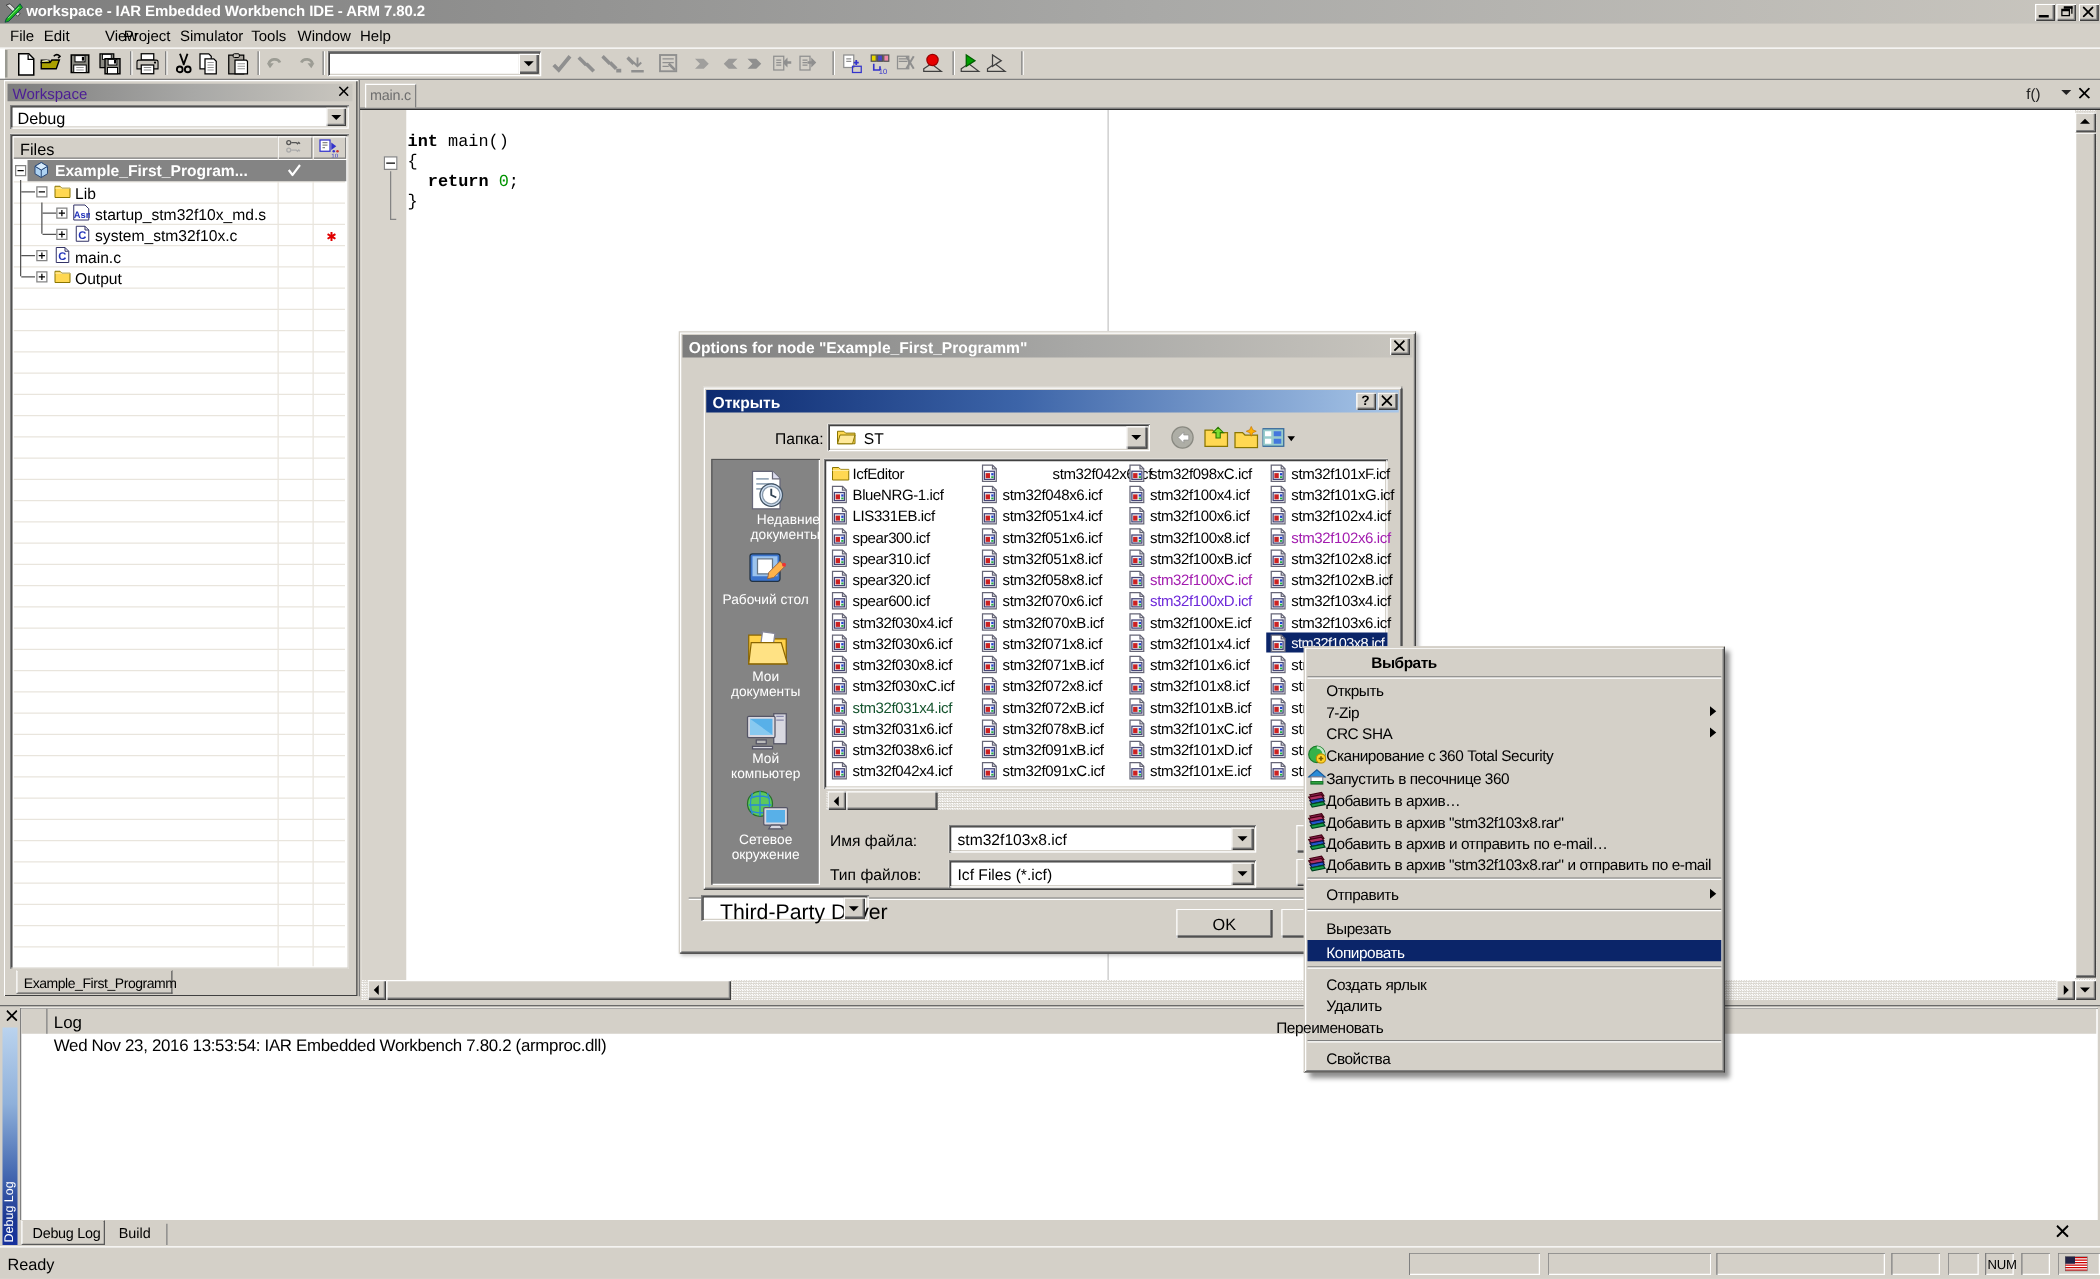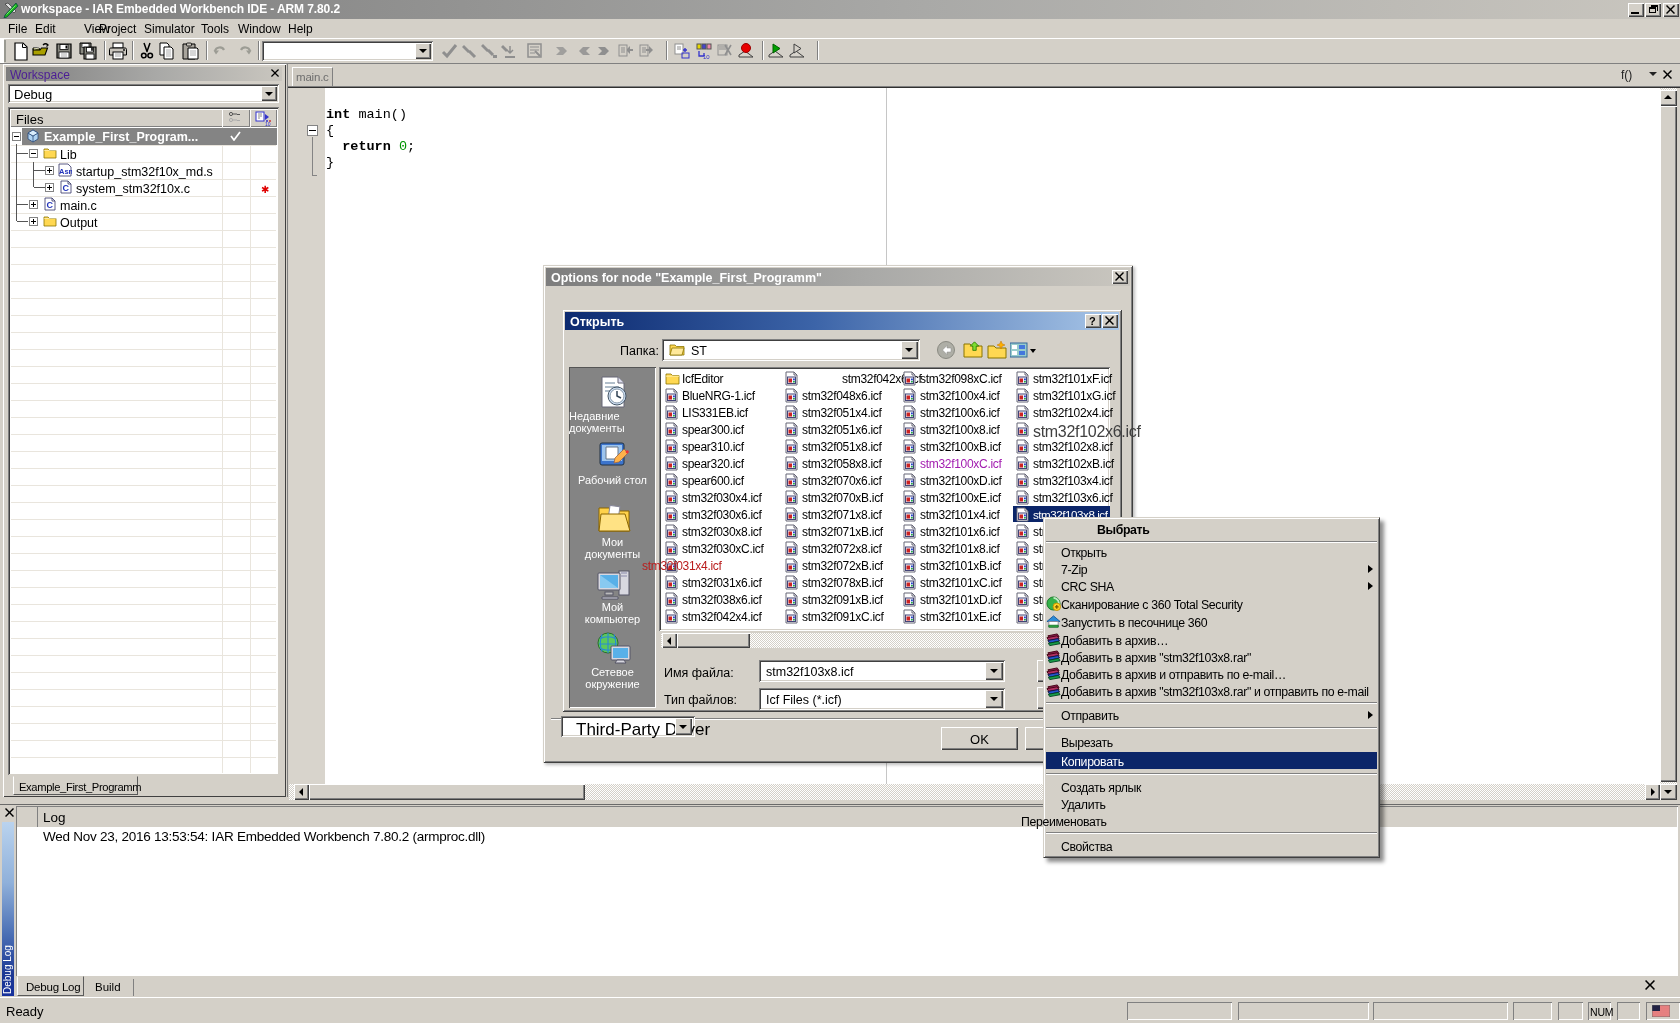--- a/index.html
+++ b/index.html
@@ -461,21 +461,21 @@
 </svg>
 <div class="ab" style="left:569px;top:367px;width:87px;height:341px;background:#848484;box-shadow:inset 1px 1px 0 #555,inset -1px -1px 0 #fff"></div>
 <svg class="ab" style="left:596px;top:375px" width="34" height="34" viewBox="0 0 34 34">
 <path d="M6 2h16l6 6v24H6z" fill="#fff" stroke="#667"></path>
 <path d="M22 2v6h6" fill="#dde" stroke="#667"></path>
 <path d="M9 8h10M9 12h14M9 16h6" stroke="#9ab" stroke-width="1.4"></path>
 <circle cx="21" cy="21" r="9" fill="#cfe0f4" stroke="#456"></circle>
 <circle cx="21" cy="21" r="7" fill="#fff" stroke="#89a"></circle>
 <path d="M21 16v5l4 2" stroke="#345" stroke-width="1.5" fill="none"></path>
 </svg>
-<div class="ab" style="left:569px;top:410px;color:#fff;font-size:11px;text-align:left;width:87px;line-height:12px">Недавние<br>документы</div>
+<div class="ab" style="left:569px;top:410px;color:#fff;font-size:11px;text-align:right;width:87px;line-height:12px">Недавние<br>документы</div>
 <svg class="ab" style="left:598px;top:439px" width="32" height="32" viewBox="0 0 32 32">
 <rect x="2" y="4" width="24" height="22" rx="2" fill="#3c74cc" stroke="#234"></rect>
 <rect x="4" y="6" width="20" height="16" fill="#9cc4ee"></rect>
 <path d="M8 8h12v12H8z" fill="#fff" stroke="#678"></path>
 <path d="M26 10l4 4-9 9-5 1 1-5z" fill="#ffb24a" stroke="#964" stroke-width="0.8"></path>
 <circle cx="29.2" cy="12.8" r="1.6" fill="#e33"></circle>
 </svg>
 <div class="ab" style="left:569px;top:474px;color:#fff;font-size:11px;text-align:center;width:87px;line-height:12px">Рабочий стол</div>
 <svg class="ab" style="left:597px;top:502px" width="34" height="32" viewBox="0 0 34 32">
 <path d="M2 6h10l3 3h17v20H2z" fill="#ffd24a" stroke="#8a6500"></path>
@@ -598,21 +598,21 @@
     </svg>
 <div class="ab" style="left:682px;top:542px;font-size:12px;color:#000;letter-spacing:-0.3px">stm32f030xC.icf</div>
 <svg class="ab" style="left:665px;top:558px" width="13" height="15" viewBox="0 0 13 15">
       <path d="M1 1h8l3 3v10H1z" fill="#fff" stroke="#667"></path>
       <path d="M9 1v3h3" fill="none" stroke="#667"></path>
       <rect x="2.5" y="6" width="8" height="6.5" fill="#f0f4f8" stroke="#447"></rect>
       <rect x="3.5" y="7.5" width="3.5" height="4" fill="#cc2222"></rect>
       <rect x="8" y="7.5" width="1.8" height="1.8" fill="#2244cc"></rect>
       <rect x="8" y="10" width="1.8" height="1.5" fill="#22aa44"></rect>
     </svg>
-<div class="ab" style="left:642px;top:559px;font-size:12px;color:#b91c1c;letter-spacing:-0.3px">stm32f031x4.icf</div>
+<div class="ab" style="left:682px;top:559px;font-size:12px;color:#14532d;letter-spacing:-0.3px">stm32f031x4.icf</div>
 <svg class="ab" style="left:665px;top:575px" width="13" height="15" viewBox="0 0 13 15">
       <path d="M1 1h8l3 3v10H1z" fill="#fff" stroke="#667"></path>
       <path d="M9 1v3h3" fill="none" stroke="#667"></path>
       <rect x="2.5" y="6" width="8" height="6.5" fill="#f0f4f8" stroke="#447"></rect>
       <rect x="3.5" y="7.5" width="3.5" height="4" fill="#cc2222"></rect>
       <rect x="8" y="7.5" width="1.8" height="1.8" fill="#2244cc"></rect>
       <rect x="8" y="10" width="1.8" height="1.5" fill="#22aa44"></rect>
     </svg>
 <div class="ab" style="left:682px;top:576px;font-size:12px;color:#000;letter-spacing:-0.3px">stm32f031x6.icf</div>
 <svg class="ab" style="left:665px;top:592px" width="13" height="15" viewBox="0 0 13 15">
@@ -823,21 +823,21 @@
     </svg>
 <div class="ab" style="left:920px;top:457px;font-size:12px;color:#a21caf;letter-spacing:-0.3px">stm32f100xC.icf</div>
 <svg class="ab" style="left:903px;top:473px" width="13" height="15" viewBox="0 0 13 15">
       <path d="M1 1h8l3 3v10H1z" fill="#fff" stroke="#667"></path>
       <path d="M9 1v3h3" fill="none" stroke="#667"></path>
       <rect x="2.5" y="6" width="8" height="6.5" fill="#f0f4f8" stroke="#447"></rect>
       <rect x="3.5" y="7.5" width="3.5" height="4" fill="#cc2222"></rect>
       <rect x="8" y="7.5" width="1.8" height="1.8" fill="#2244cc"></rect>
       <rect x="8" y="10" width="1.8" height="1.5" fill="#22aa44"></rect>
     </svg>
-<div class="ab" style="left:920px;top:474px;font-size:12px;color:#000000;letter-spacing:-0.3px">stm32f100xD.icf</div>
+<div class="ab" style="left:920px;top:474px;font-size:12px;color:#6d28d9;letter-spacing:-0.3px">stm32f100xD.icf</div>
 <svg class="ab" style="left:903px;top:490px" width="13" height="15" viewBox="0 0 13 15">
       <path d="M1 1h8l3 3v10H1z" fill="#fff" stroke="#667"></path>
       <path d="M9 1v3h3" fill="none" stroke="#667"></path>
       <rect x="2.5" y="6" width="8" height="6.5" fill="#f0f4f8" stroke="#447"></rect>
       <rect x="3.5" y="7.5" width="3.5" height="4" fill="#cc2222"></rect>
       <rect x="8" y="7.5" width="1.8" height="1.8" fill="#2244cc"></rect>
       <rect x="8" y="10" width="1.8" height="1.5" fill="#22aa44"></rect>
     </svg>
 <div class="ab" style="left:920px;top:491px;font-size:12px;color:#000;letter-spacing:-0.3px">stm32f100xE.icf</div>
 <svg class="ab" style="left:903px;top:507px" width="13" height="15" viewBox="0 0 13 15">
@@ -931,21 +931,21 @@
     </svg>
 <div class="ab" style="left:1033px;top:406px;font-size:12px;color:#000;letter-spacing:-0.3px">stm32f102x4.icf</div>
 <svg class="ab" style="left:1016px;top:422px" width="13" height="15" viewBox="0 0 13 15">
       <path d="M1 1h8l3 3v10H1z" fill="#fff" stroke="#667"></path>
       <path d="M9 1v3h3" fill="none" stroke="#667"></path>
       <rect x="2.5" y="6" width="8" height="6.5" fill="#f0f4f8" stroke="#447"></rect>
       <rect x="3.5" y="7.5" width="3.5" height="4" fill="#cc2222"></rect>
       <rect x="8" y="7.5" width="1.8" height="1.8" fill="#2244cc"></rect>
       <rect x="8" y="10" width="1.8" height="1.5" fill="#22aa44"></rect>
     </svg>
-<div class="ab" style="left:1033px;top:423px;font-size:16px;color:#404040;letter-spacing:-0.3px">stm32f102x6.icf</div>
+<div class="ab" style="left:1033px;top:423px;font-size:12px;color:#a21caf;letter-spacing:-0.3px">stm32f102x6.icf</div>
 <svg class="ab" style="left:1016px;top:439px" width="13" height="15" viewBox="0 0 13 15">
       <path d="M1 1h8l3 3v10H1z" fill="#fff" stroke="#667"></path>
       <path d="M9 1v3h3" fill="none" stroke="#667"></path>
       <rect x="2.5" y="6" width="8" height="6.5" fill="#f0f4f8" stroke="#447"></rect>
       <rect x="3.5" y="7.5" width="3.5" height="4" fill="#cc2222"></rect>
       <rect x="8" y="7.5" width="1.8" height="1.8" fill="#2244cc"></rect>
       <rect x="8" y="10" width="1.8" height="1.5" fill="#22aa44"></rect>
     </svg>
 <div class="ab" style="left:1033px;top:440px;font-size:12px;color:#000;letter-spacing:-0.3px">stm32f102x8.icf</div>
 <svg class="ab" style="left:1016px;top:456px" width="13" height="15" viewBox="0 0 13 15">

